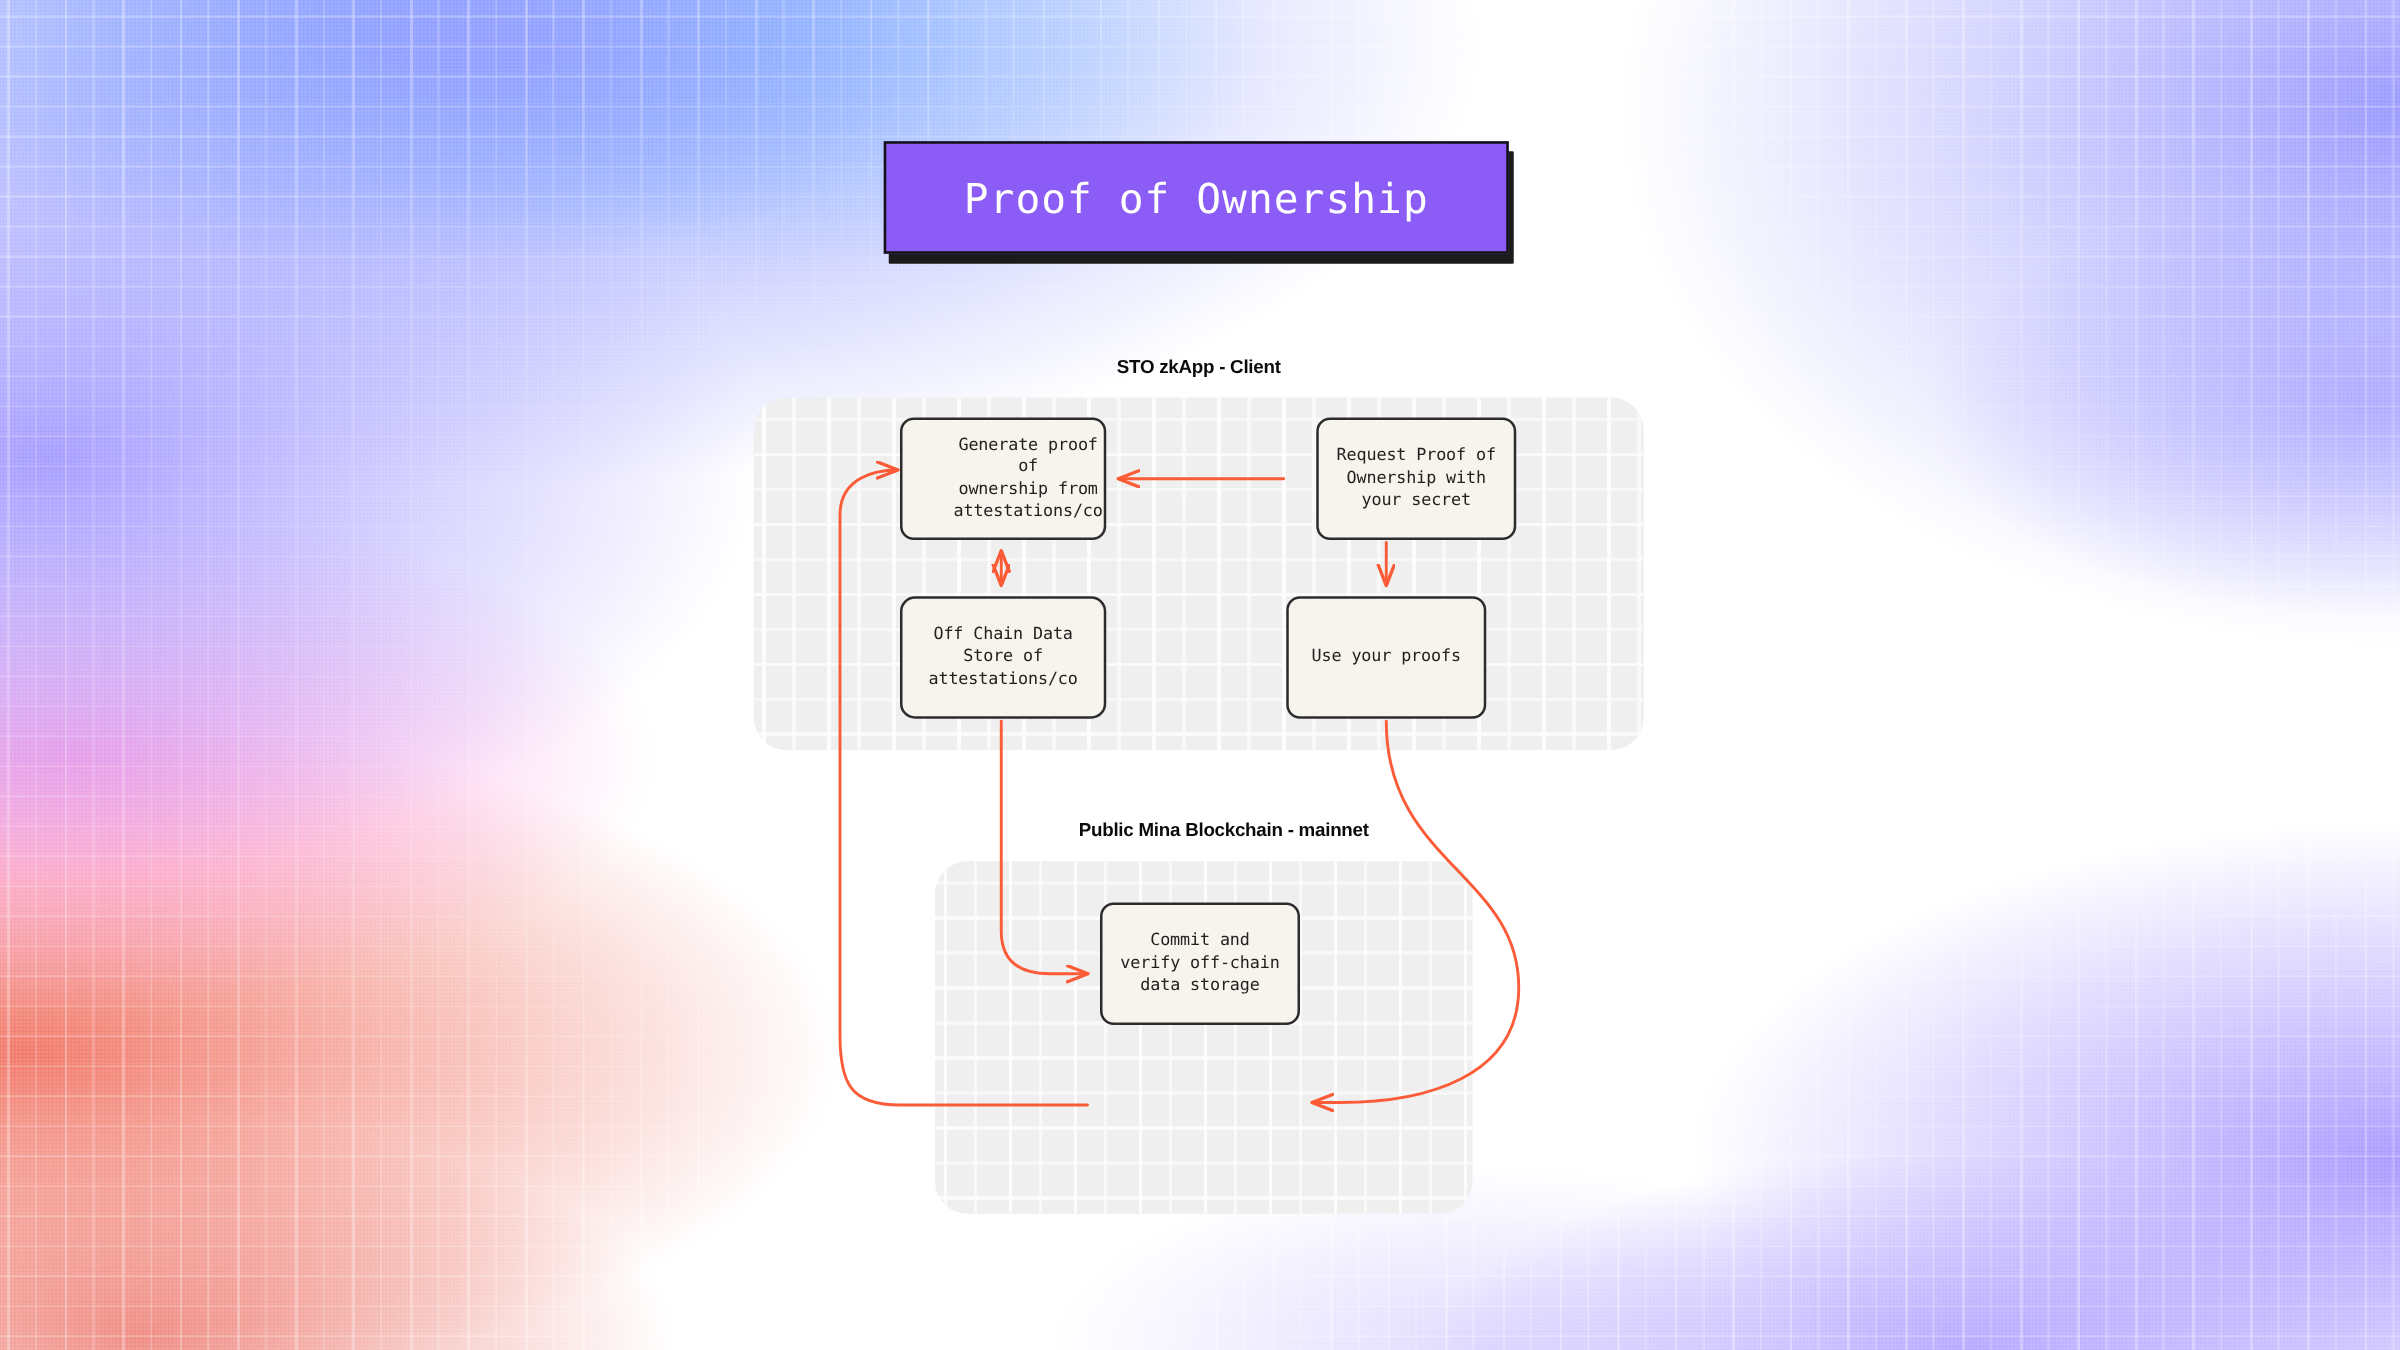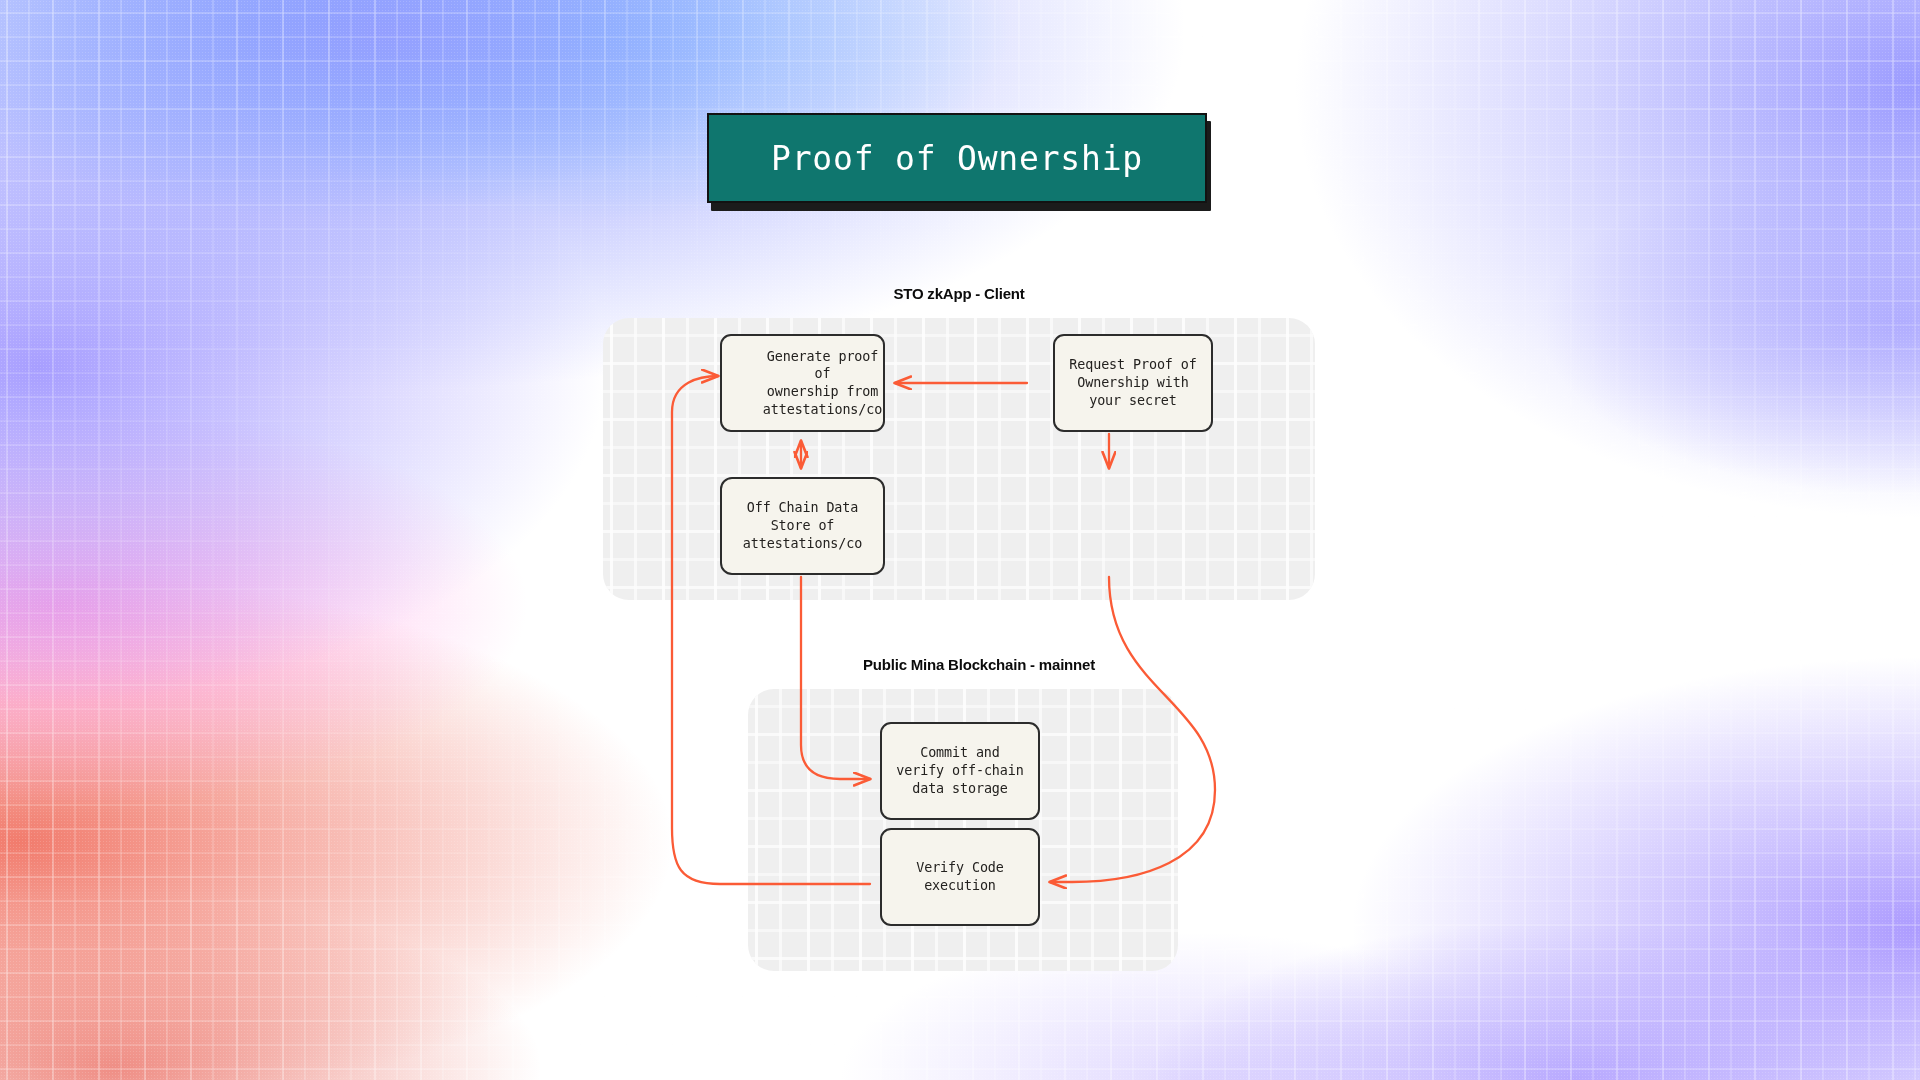--- a/index.html
+++ b/index.html
@@ -34,21 +34,21 @@
     mask-image:radial-gradient(68% 60% at 50% 46%, rgba(0,0,0,0) 38%, rgba(0,0,0,1) 86%);}
   #bg-noise{position:absolute;inset:0;z-index:2;opacity:.22;pointer-events:none;
     background-image:radial-gradient(rgba(255,255,255,.7) .6px, rgba(0,0,0,0) .7px);
     background-size:3px 3px;}
   #stage{position:absolute;inset:0;z-index:5;}
 
   
   #title-banner{position:absolute;left:707px;top:113px;width:500px;height:90px;}
   #title-shadow{position:absolute;left:4px;top:8px;width:100%;height:100%;background:#1b1b1b;border-radius:1px;}
   #title-box{position:absolute;left:0;top:0;width:100%;height:100%;
-    background:#0f766e;border:2px solid #121212;box-sizing:border-box;
+    background:#8b5cf6;border:2px solid #121212;box-sizing:border-box;
     display:flex;align-items:center;justify-content:center;}
   #title-text{font-family:"DejaVu Sans Mono",monospace;font-size:33px;color:#fff;letter-spacing:.8px;white-space:nowrap;}
 
   
   .group-wrap{position:absolute;}
   .group-label{position:absolute;left:0;width:100%;text-align:center;
     font-size:15px;font-weight:bold;color:#0b0b0b;letter-spacing:-.2px;white-space:nowrap;}
   .group-body{position:absolute;left:0;border-radius:26px;background:#EFEFEF;overflow:hidden;}
   .group-body::before{content:"";position:absolute;inset:0;opacity:.85;
     background-image:
@@ -139,23 +139,22 @@
   <div class="node" id="node-request">
     <span>Request Proof of
 Ownership with
 your secret</span>
   </div>
   <div class="node" id="node-offchain">
     <span>Off Chain Data
 Store of
 attestations/co</span>
   </div>
+  <div class="node" id="node-useproofs">
+    <span>Use your proofs</span>
+  </div>
   <div class="node" id="node-commit">
     <span>Commit and
 verify off-chain
 data storage</span>
   </div>
-  <div class="node" id="node-verify">
-    <span>Verify Code
-execution</span>
-  </div>
 
 </div>
 
 </body></html>

